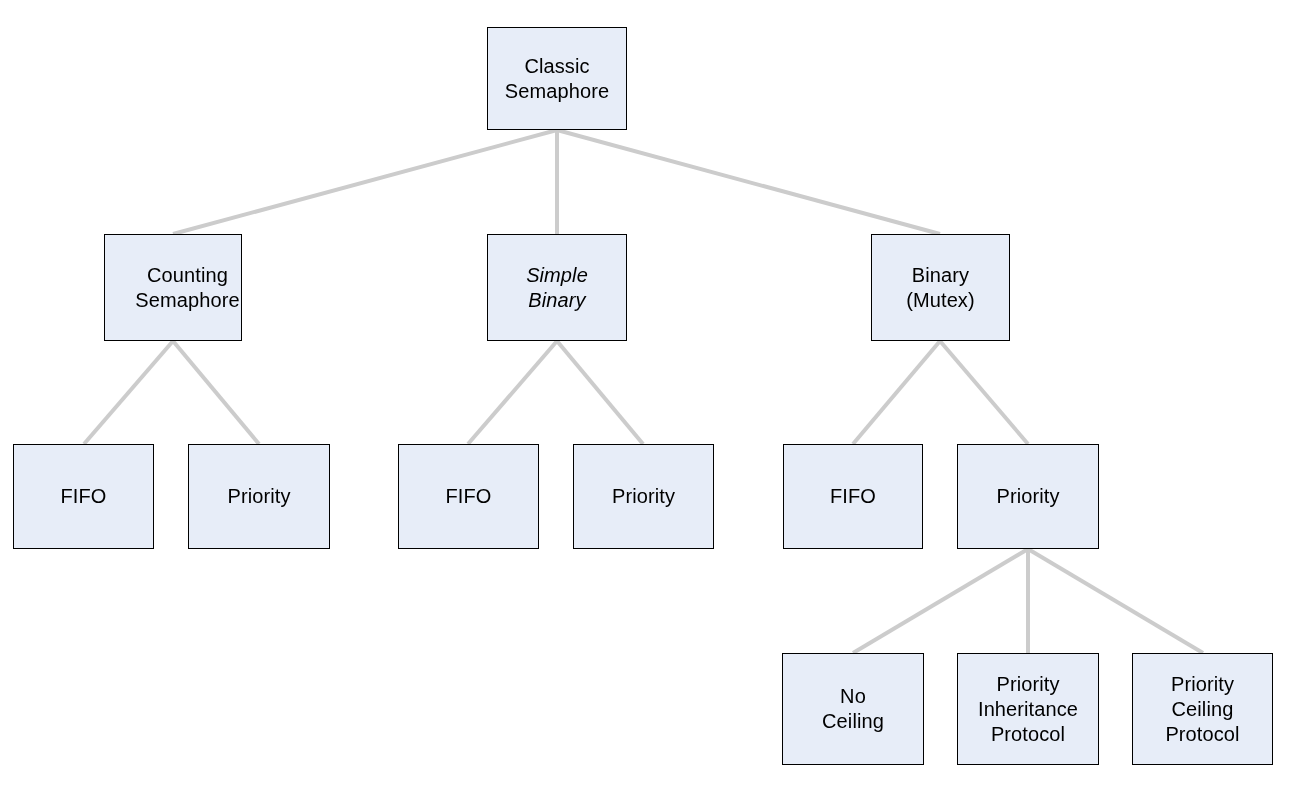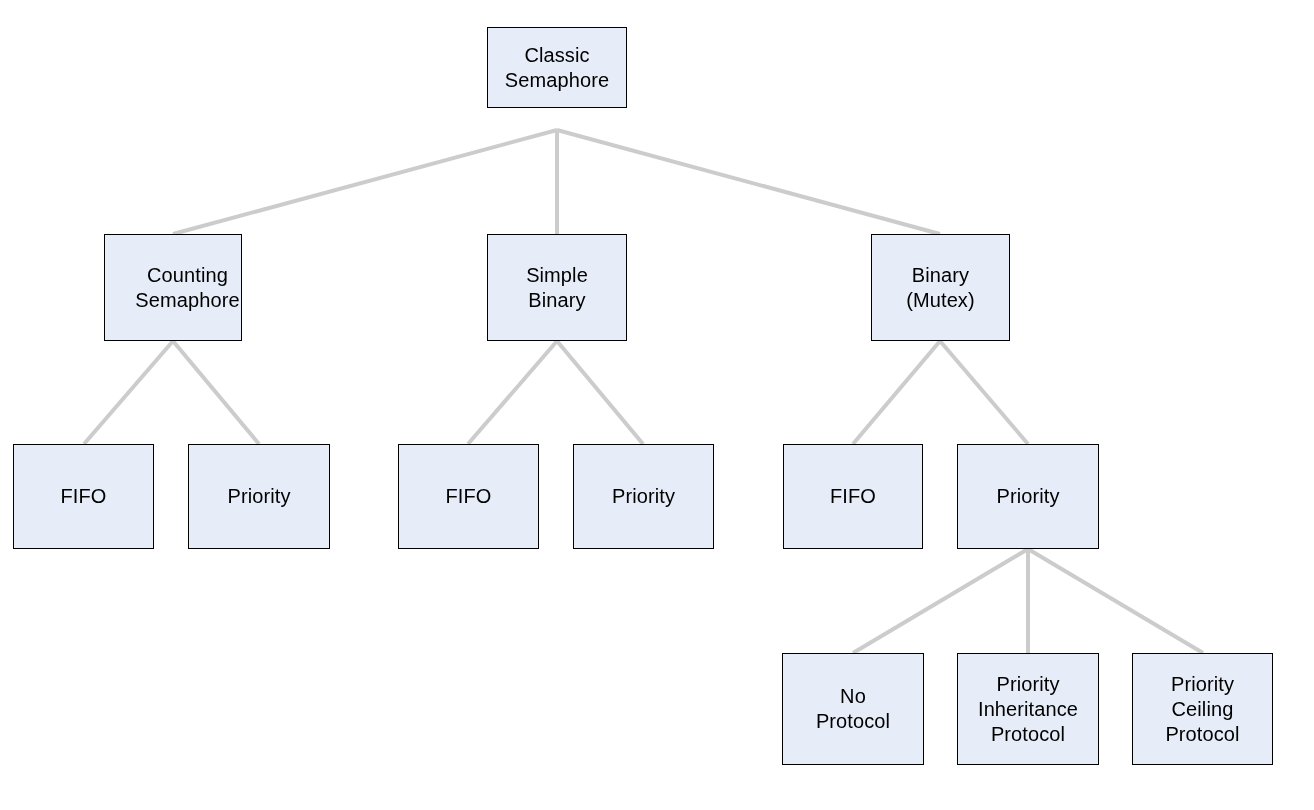--- a/index.html
+++ b/index.html
@@ -58,30 +58,30 @@
       <line x1="173" y1="341" x2="259" y2="444" stroke="#cccccc" stroke-width="4" stroke-linecap="butt"></line>
       <line x1="557" y1="341" x2="468" y2="444" stroke="#cccccc" stroke-width="4" stroke-linecap="butt"></line>
       <line x1="557" y1="341" x2="643" y2="444" stroke="#cccccc" stroke-width="4" stroke-linecap="butt"></line>
       <line x1="940" y1="341" x2="853" y2="444" stroke="#cccccc" stroke-width="4" stroke-linecap="butt"></line>
       <line x1="940" y1="341" x2="1028" y2="444" stroke="#cccccc" stroke-width="4" stroke-linecap="butt"></line>
       <line x1="1028" y1="549" x2="853" y2="653" stroke="#cccccc" stroke-width="4" stroke-linecap="butt"></line>
       <line x1="1028" y1="549" x2="1028" y2="653" stroke="#cccccc" stroke-width="4" stroke-linecap="butt"></line>
       <line x1="1028" y1="549" x2="1203" y2="653" stroke="#cccccc" stroke-width="4" stroke-linecap="butt"></line>
     </svg>
   <div id="node-layer">
-      <div class="node" style="left: 487px; top: 27px; width: 140px; height: 81px; background: rgb(231, 237, 248); border-color: rgb(0, 0, 0);">
+      <div class="node" style="left: 487px; top: 27px; width: 140px; height: 103px; background: rgb(231, 237, 248); border-color: rgb(0, 0, 0);">
         <span class="node-label" style="color: rgb(0, 0, 0); font-size: 20px;">Classic
 Semaphore</span>
       </div>
       <div class="node" style="left: 104px; top: 234px; width: 138px; height: 107px; background: rgb(231, 237, 248); border-color: rgb(0, 0, 0); padding-left: 29px;">
         <span class="node-label" style="color: rgb(0, 0, 0); font-size: 20px;">Counting
 Semaphore</span>
       </div>
       <div class="node" style="left: 487px; top: 234px; width: 140px; height: 107px; background: rgb(231, 237, 248); border-color: rgb(0, 0, 0);">
-        <span class="node-label" style="color: rgb(0, 0, 0); font-size: 20px;">Simple
+        <span class="node-label" style="color: rgb(0, 0, 0); font-size: 20px; font-style: italic;">Simple
 Binary</span>
       </div>
       <div class="node" style="left: 871px; top: 234px; width: 139px; height: 107px; background: rgb(231, 237, 248); border-color: rgb(0, 0, 0);">
         <span class="node-label" style="color: rgb(0, 0, 0); font-size: 20px;">Binary
 (Mutex)</span>
       </div>
       <div class="node" style="left: 13px; top: 444px; width: 141px; height: 105px; background: rgb(231, 237, 248); border-color: rgb(0, 0, 0);">
         <span class="node-label" style="color: rgb(0, 0, 0); font-size: 20px;">FIFO</span>
       </div>
       <div class="node" style="left: 188px; top: 444px; width: 142px; height: 105px; background: rgb(231, 237, 248); border-color: rgb(0, 0, 0);">
@@ -94,21 +94,21 @@
         <span class="node-label" style="color: rgb(0, 0, 0); font-size: 20px;">Priority</span>
       </div>
       <div class="node" style="left: 783px; top: 444px; width: 140px; height: 105px; background: rgb(231, 237, 248); border-color: rgb(0, 0, 0);">
         <span class="node-label" style="color: rgb(0, 0, 0); font-size: 20px;">FIFO</span>
       </div>
       <div class="node" style="left: 957px; top: 444px; width: 142px; height: 105px; background: rgb(231, 237, 248); border-color: rgb(0, 0, 0);">
         <span class="node-label" style="color: rgb(0, 0, 0); font-size: 20px;">Priority</span>
       </div>
       <div class="node" style="left: 782px; top: 653px; width: 142px; height: 112px; background: rgb(231, 237, 248); border-color: rgb(0, 0, 0);">
         <span class="node-label" style="color: rgb(0, 0, 0); font-size: 20px;">No
-Protocol</span>
+Ceiling</span>
       </div>
       <div class="node" style="left: 957px; top: 653px; width: 142px; height: 112px; background: rgb(231, 237, 248); border-color: rgb(0, 0, 0);">
         <span class="node-label" style="color: rgb(0, 0, 0); font-size: 20px;">Priority
 Inheritance
 Protocol</span>
       </div>
       <div class="node" style="left: 1132px; top: 653px; width: 141px; height: 112px; background: rgb(231, 237, 248); border-color: rgb(0, 0, 0);">
         <span class="node-label" style="color: rgb(0, 0, 0); font-size: 20px;">Priority
 Ceiling
 Protocol</span>

